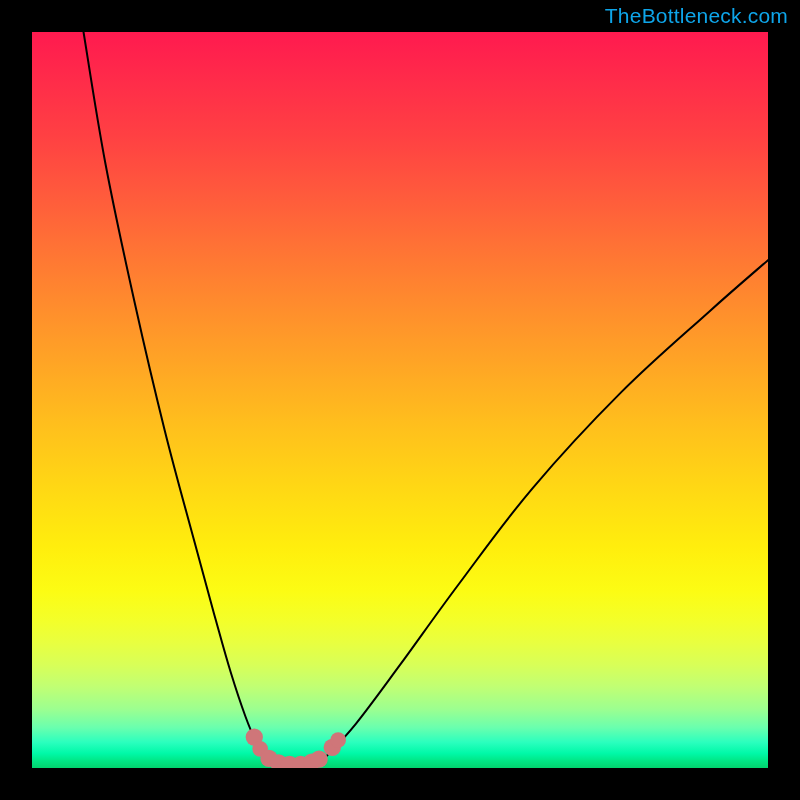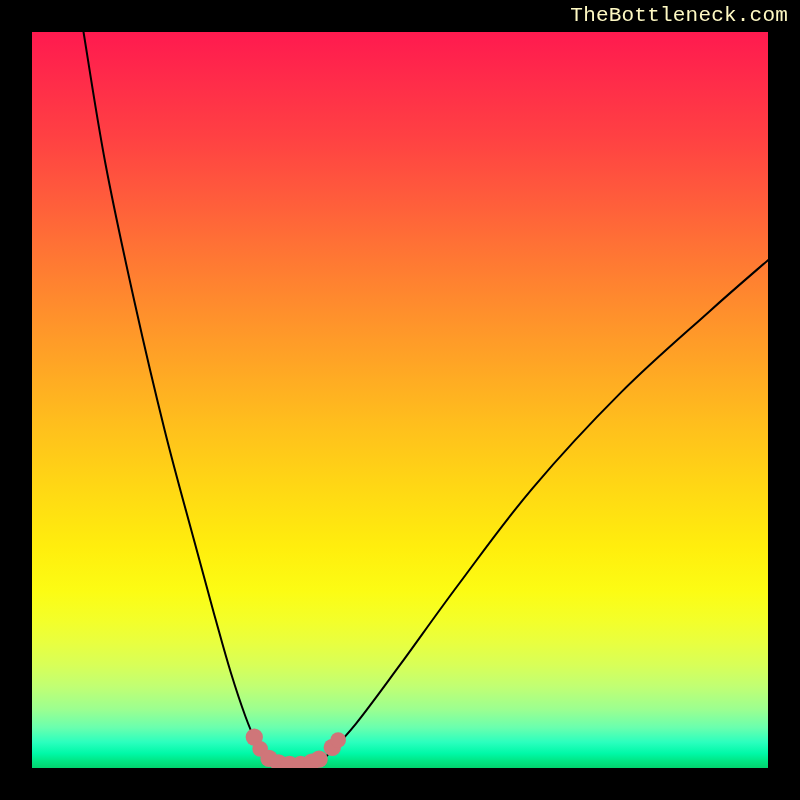--- a/index.html
+++ b/index.html
@@ -58,25 +58,24 @@
   svg.curve {
     position: absolute;
     inset: 0;
     width: 736px;
     height: 736px;
   }
   .watermark {
     position: absolute;
     top: 4px;
     right: 12px;
-    color: #fef9c3;
+    color: #0ea5e9;
     font-size: 21px;
     letter-spacing: 0.2px;
     user-select: none;
-    font-family: Liberation Mono, monospace;
   }
 </style>
 </head>
 <body>
 
 <div class="frame">
   <div class="plot-area">
     <div class="gradient"></div>
     <svg class="curve" viewBox="0 0 736 736" preserveAspectRatio="none">
       <g id="curve-group">

